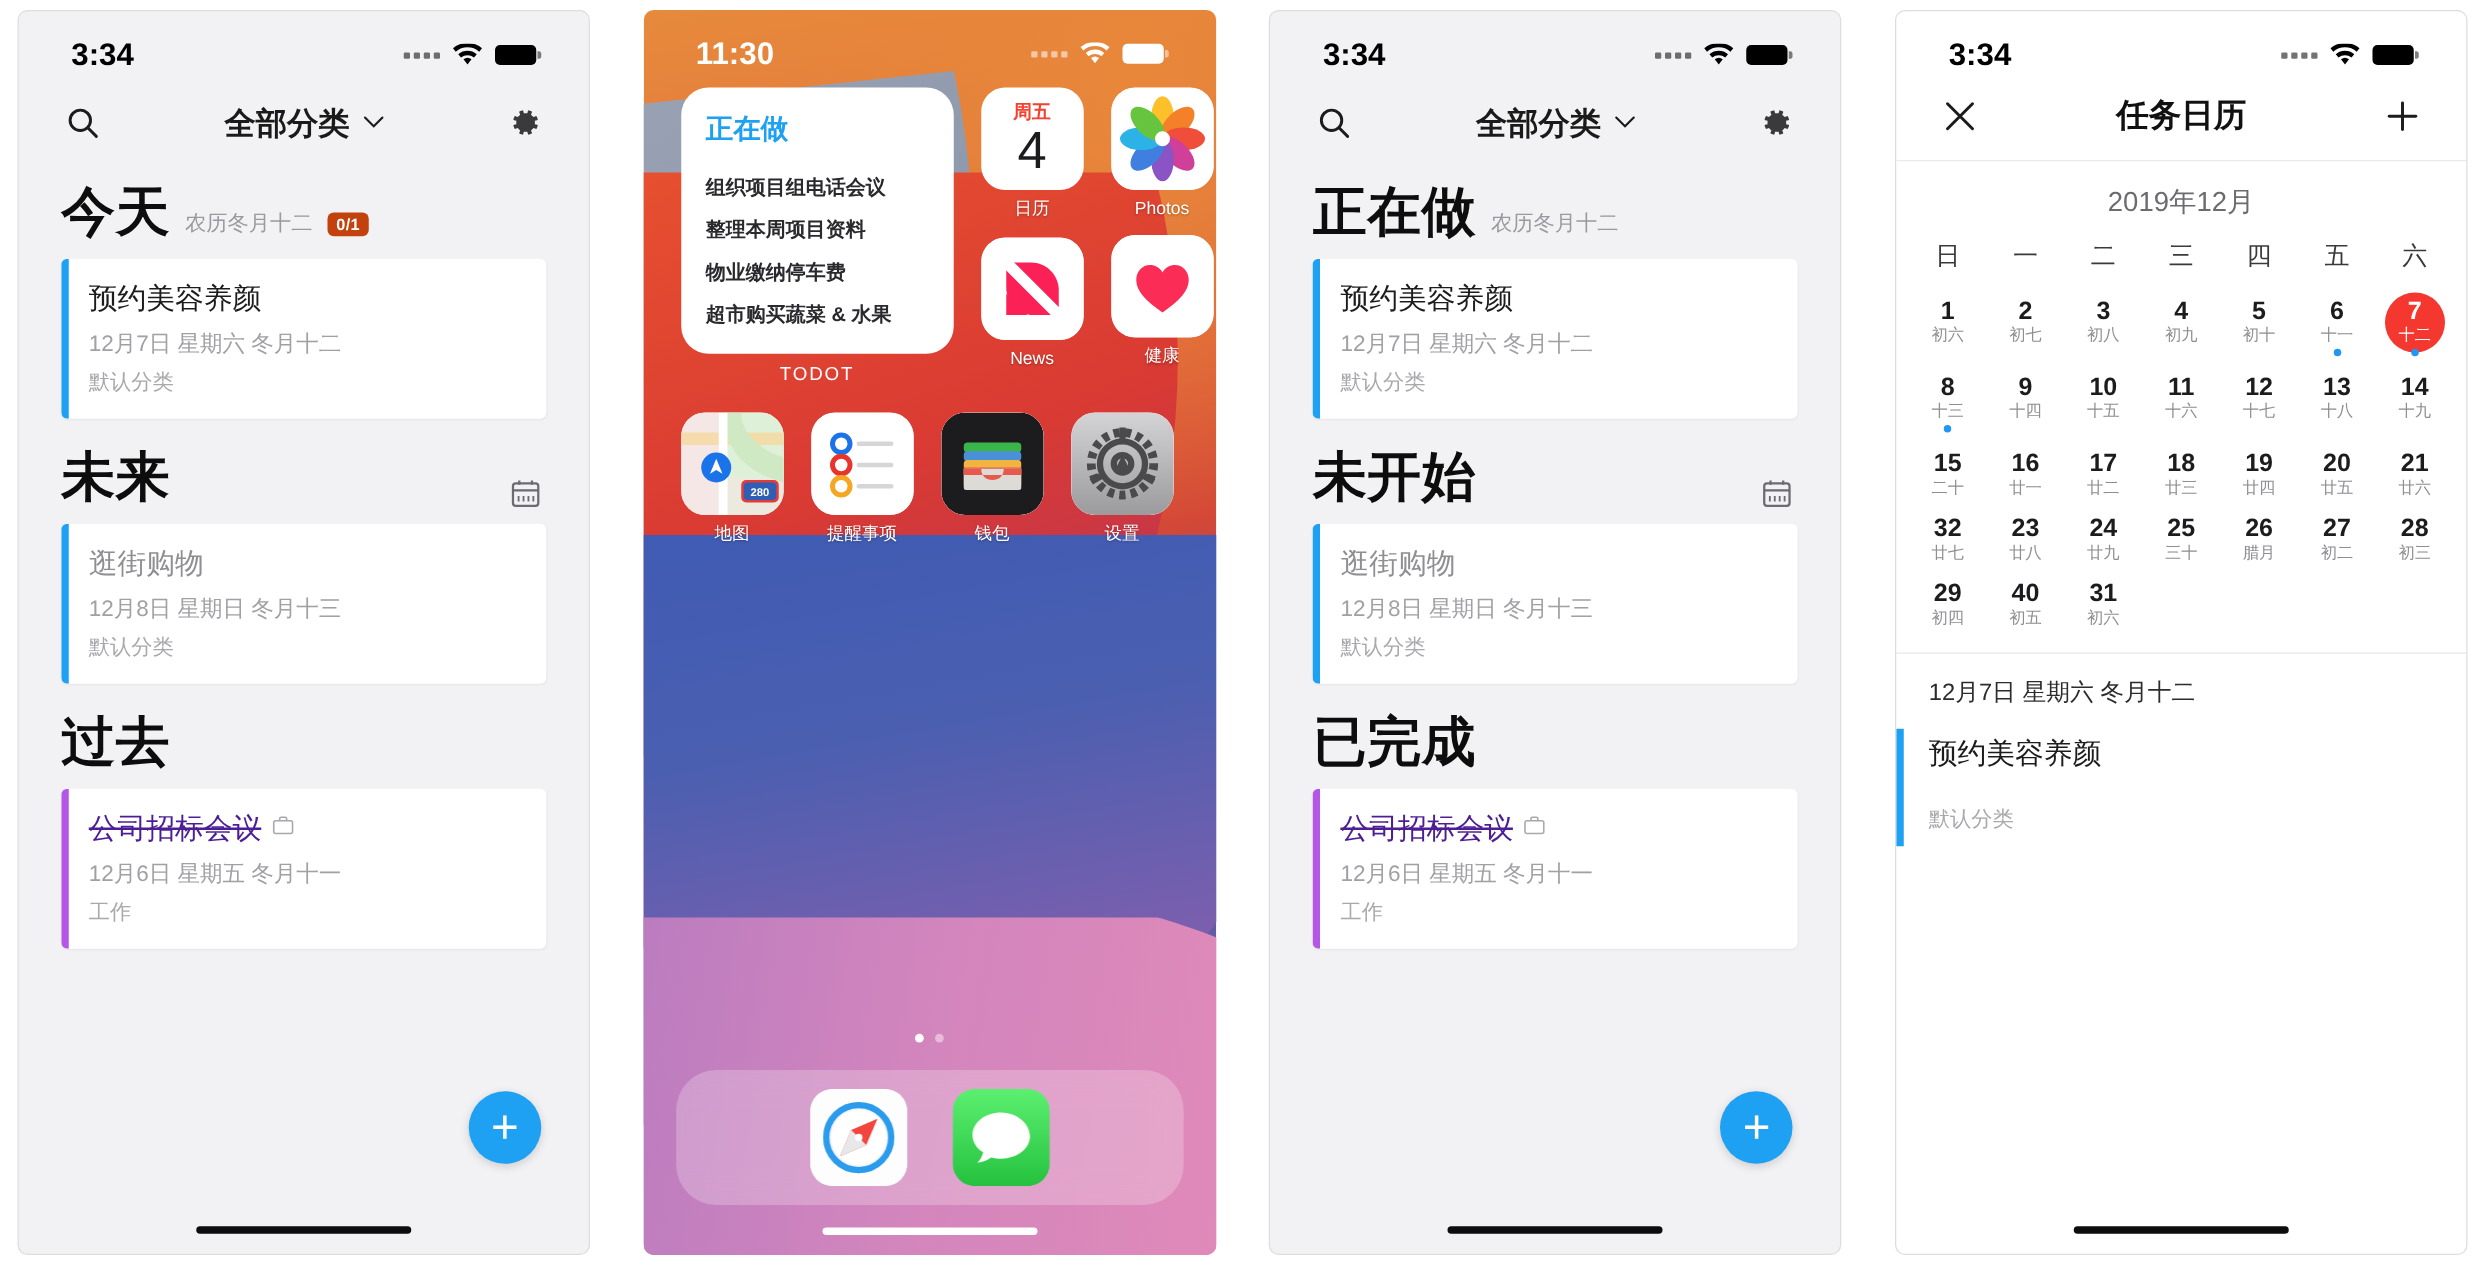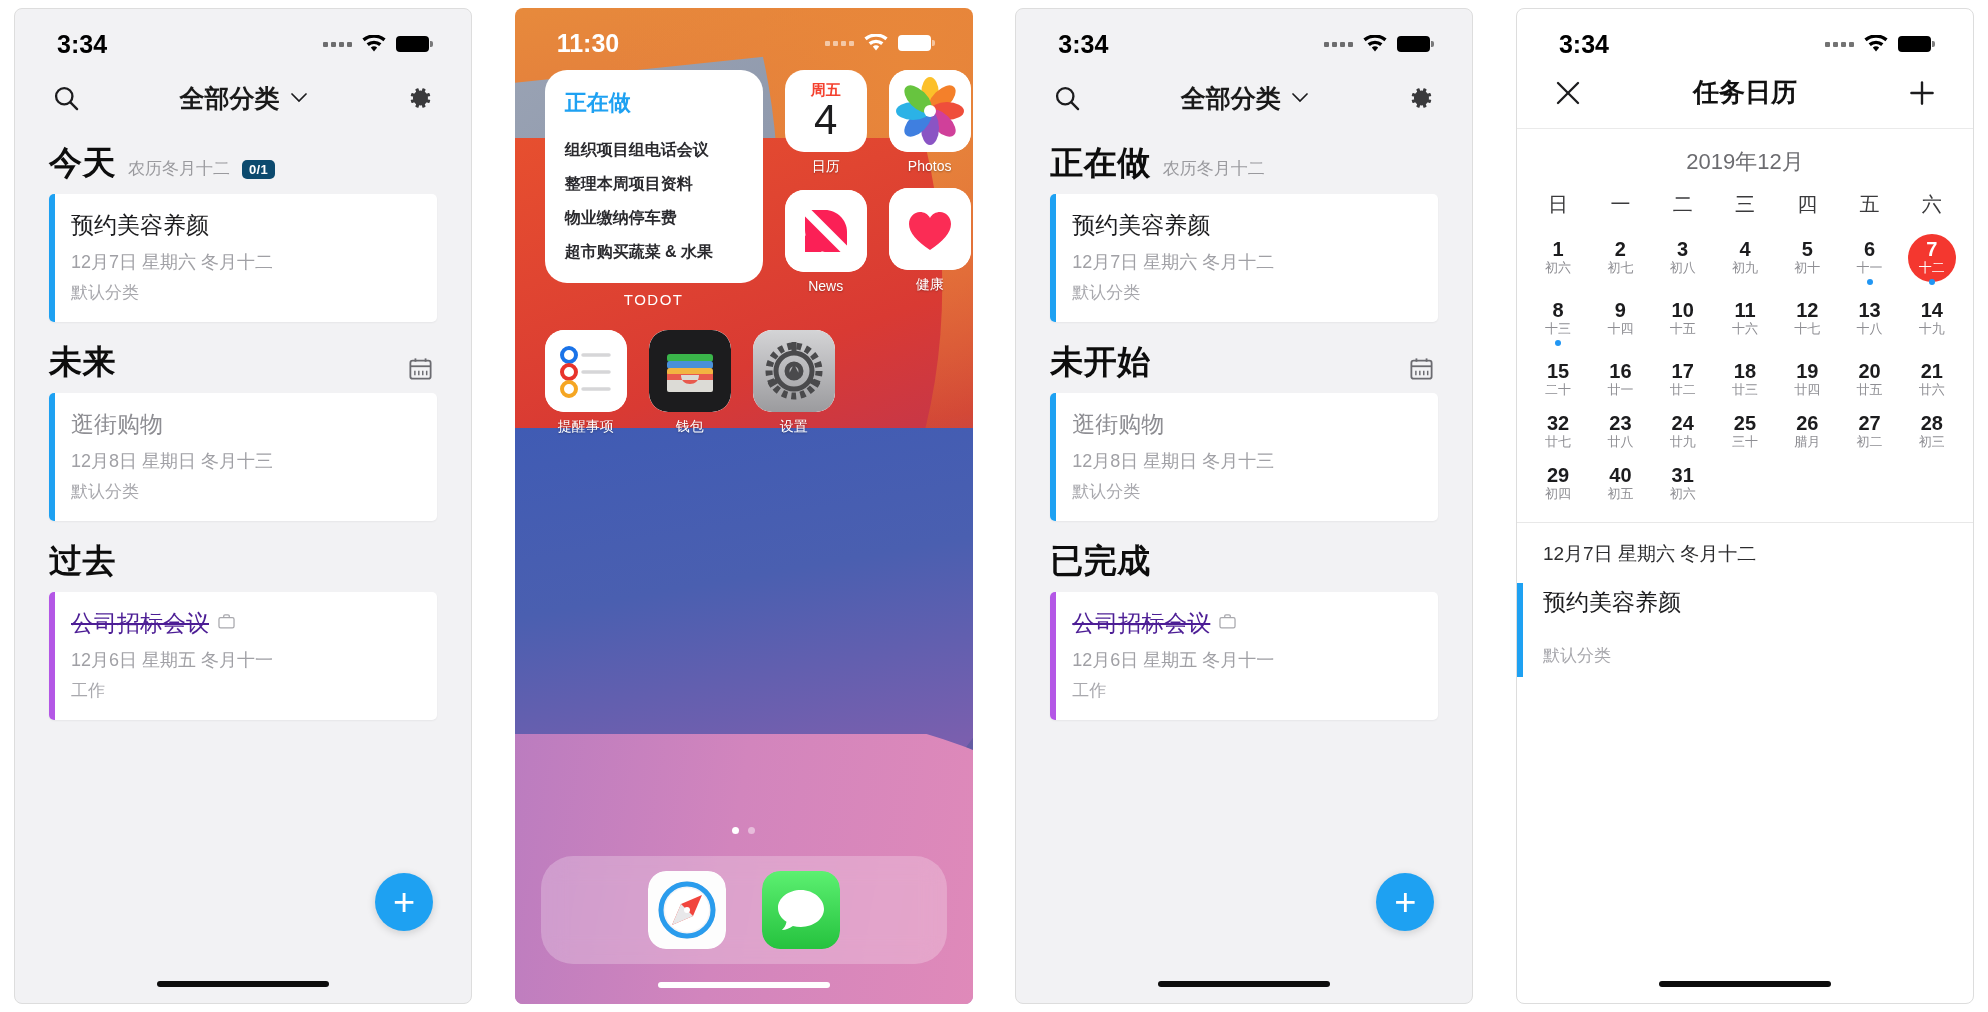--- a/index.html
+++ b/index.html
@@ -65,24 +65,24 @@
     display: flex; align-items: center; gap: 11px;
   }
   .icon-btn { width: 34px; height: 34px; display:flex; align-items:center; justify-content:center; cursor:pointer;}
   .icon-btn svg { display: block; }
 
   .section-head {
     display: flex; align-items: flex-end; justify-content: space-between;
     padding: 18px 34px 8px 34px;
   }
   .section-left { display: flex; align-items: baseline; gap: 12px; }
-  .section-title { font-size: 33px; font-weight: bold; color: #0d0d0d; letter-spacing: .5px;}
+  .section-title { font-size: 43px; font-weight: bold; color: #0d0d0d; letter-spacing: .5px;}
   .section-sub { font-size: 17px; color: #9a9a9e; }
   .badge {
-    background: #0c4a6e; color: #fff; font-size: 13px; font-weight: bold;
+    background: #c2410c; color: #fff; font-size: 13px; font-weight: bold;
     padding: 2px 7px; border-radius: 5px; letter-spacing: .3px;
   }
 
   .card {
     margin: 0 34px;
     background: #fff;
     border-radius: 5px;
     padding: 16px 0 18px 0;
     position: relative;
     box-shadow: 0 1px 2px rgba(0,0,0,.05);
@@ -438,20 +438,40 @@
             </div>
             <div class="applabel">健康</div>
           </div>
         </div>
       </div>
 
       <div class="hs-row" style="margin-top:22px; gap:22px;">
         <div class="app">
           <div class="appicon">
             <svg width="82" height="82" viewBox="0 0 82 82">
+              <rect width="82" height="82" rx="19" fill="#eceadf"></rect>
+              <path d="M0 0h30v82H0z" fill="#f6e7e7"></path>
+              <path d="M30 0h52v52H30z" fill="#dff0d8"></path>
+              <path d="M0 16h82v10H0z" fill="#f6d79a" opacity=".75"></path>
+              <path d="M34 0c0 30 18 48 48 56v-20C58 28 48 14 48 0z" fill="#cfe9c4"></path>
+              <rect x="30" y="0" width="7" height="82" fill="#fff"></rect>
+              <circle cx="28" cy="44" r="12" fill="#1a73e8"></circle>
+              <path d="M28 37l5 12-5-3-5 3z" fill="#fff"></path>
+              <g transform="translate(48,54)">
+                <rect x="0" y="0" width="30" height="18" rx="4" fill="#e23b3b"></rect>
+                <rect x="2" y="2" width="26" height="14" rx="3" fill="#2f5fb5"></rect>
+                <text x="15" y="13" font-size="9" fill="#fff" text-anchor="middle" font-family="Liberation Sans, sans-serif" font-weight="bold">280</text>
+              </g>
+            </svg>
+          </div>
+          <div class="applabel">地图</div>
+        </div>
+        <div class="app">
+          <div class="appicon">
+            <svg width="82" height="82" viewBox="0 0 82 82">
               <rect width="82" height="82" rx="19" fill="#fff"></rect>
               <circle cx="24" cy="25" r="7" fill="#fff" stroke="#1a73e8" stroke-width="4"></circle>
               <line x1="38" y1="25" x2="64" y2="25" stroke="#d6d6d8" stroke-width="3.5" stroke-linecap="round"></line>
               <circle cx="24" cy="42" r="7" fill="#fff" stroke="#e8342c" stroke-width="4"></circle>
               <line x1="38" y1="42" x2="64" y2="42" stroke="#d6d6d8" stroke-width="3.5" stroke-linecap="round"></line>
               <circle cx="24" cy="59" r="7" fill="#fff" stroke="#f5a623" stroke-width="4"></circle>
               <line x1="38" y1="59" x2="64" y2="59" stroke="#d6d6d8" stroke-width="3.5" stroke-linecap="round"></line>
             </svg>
           </div>
           <div class="applabel">提醒事项</div>

